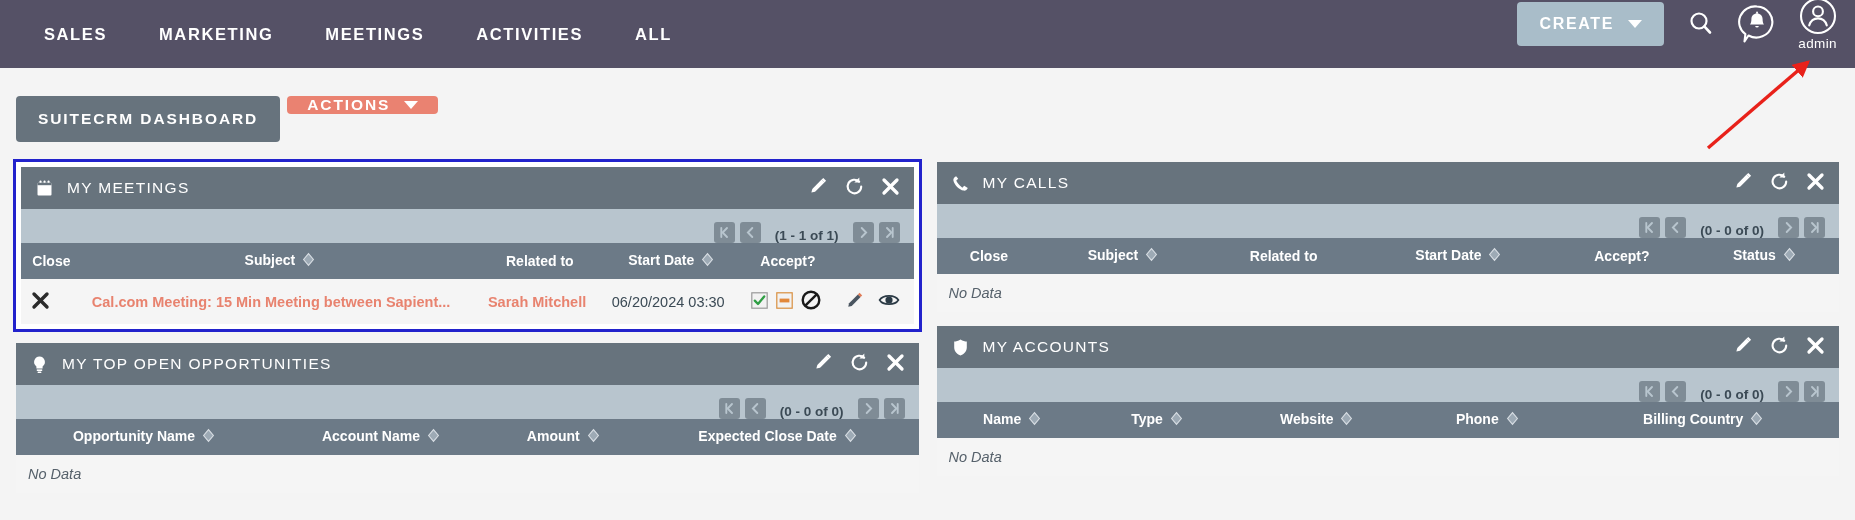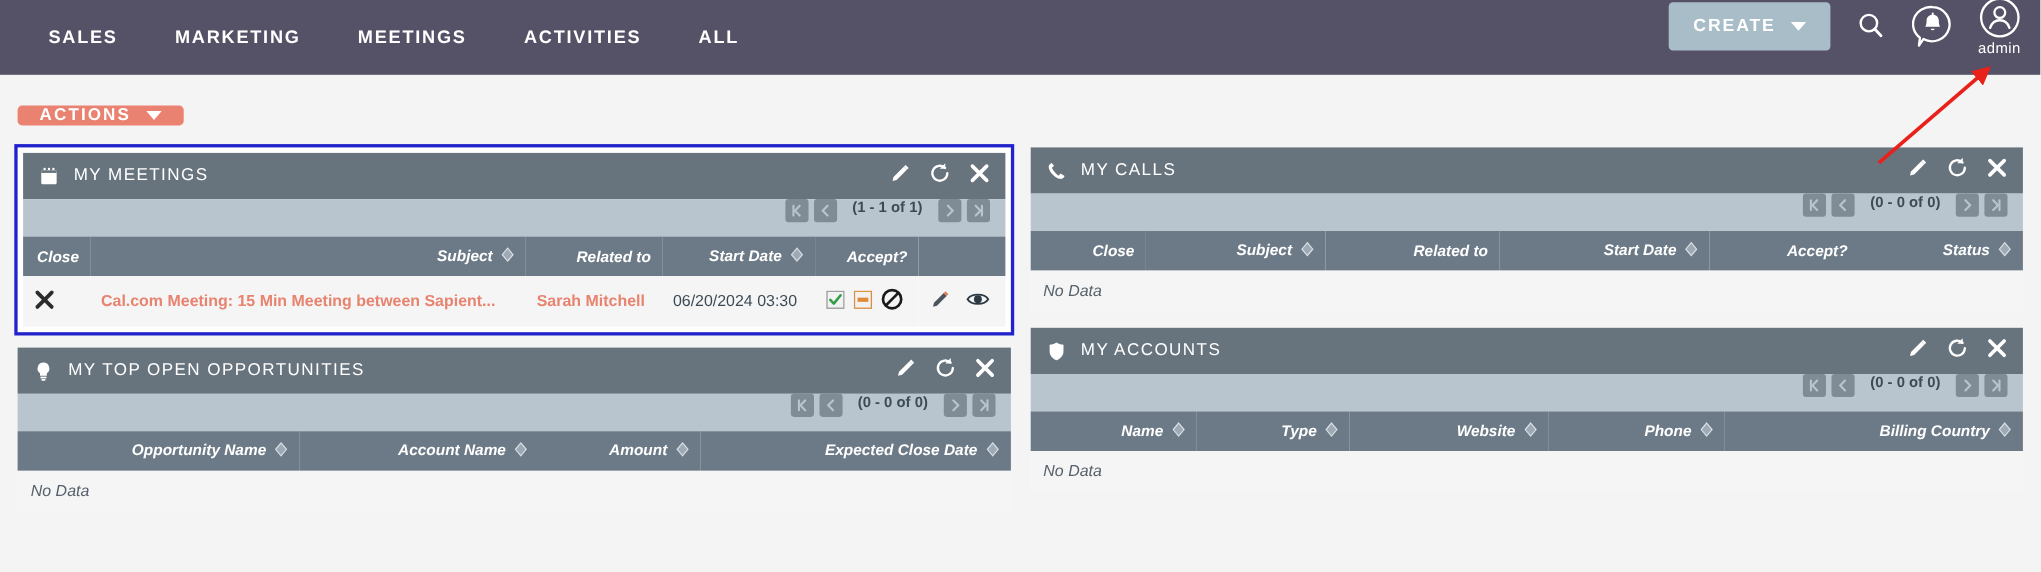--- a/index.html
+++ b/index.html
@@ -71,38 +71,38 @@
     color: #ffffff;
   }
   .panel-title {
     font-size: 15.5px; letter-spacing: 1.3px; margin-left: 13px;
     white-space: nowrap;
   }
   .head-icons { margin-left: auto; display: flex; align-items: center; gap: 16px; }
 
   .pager-bar {
     background: #b8c5ce; height: 34px;
-    display: flex; align-items: flex-start; justify-content: flex-end;
+    display: flex; align-items: flex-end; justify-content: flex-end;
     padding-right: 14px; gap: 5px;
   }
   .pg-btn {
     width: 21px; height: 21px; background: #7f8c96;
     border-radius: 3px; display: flex; align-items: center;
     justify-content: center; cursor: pointer;
   }
   .pg-count {
     color: #3b4a55; font-size: 13.5px; font-weight: 700;
     margin: 0 9px; white-space: nowrap;
   }
 
   table { width: 100%; border-collapse: collapse; }
   thead tr { background: #6c7a87; }
   th {
     color: #ffffff; font-size: 14px; font-weight: 700;
-    text-align: right; padding: 9px 10px; white-space: nowrap; font-style: italic;
+    text-align: center; padding: 9px 10px; white-space: nowrap;
   }
   .sort-dia { display: inline-block; margin-left: 7px; vertical-align: -2px; }
   tbody td {
     padding: 11px 10px; font-size: 14.5px; color: #3b4a55;
     background: #f5f5f5; white-space: nowrap;
   }
   .link-orange { color: #e8836f; font-weight: 600; cursor: pointer; }
   .nodata {
     background: #f5f5f5; color: #56616b; font-size: 14.5px;
     font-style: italic; padding: 11px 12px;
@@ -152,20 +152,21 @@
         <circle cx="19" cy="19" r="17" fill="none" stroke="#ffffff" stroke-width="2.1"></circle>
         <circle cx="19" cy="14.4" r="4.9" fill="none" stroke="#ffffff" stroke-width="2.1"></circle>
         <path d="M10.2 28.4 c1.4-4.6 4.8-7 8.8-7 s7.4 2.4 8.8 7" fill="none" stroke="#ffffff" stroke-width="2.1" stroke-linecap="round"></path>
       </svg>
       <span class="admin-label">admin</span>
     </div>
   </div>
 </div>
 
 <div class="tabbar">
+  <div class="tab-dash">SUITECRM DASHBOARD</div>
   <div class="tab-actions">
     <span>ACTIONS</span>
     <span class="caret-down"></span>
   </div>
 </div>
 
 <div class="grid">
 
   <div class="col">
 

